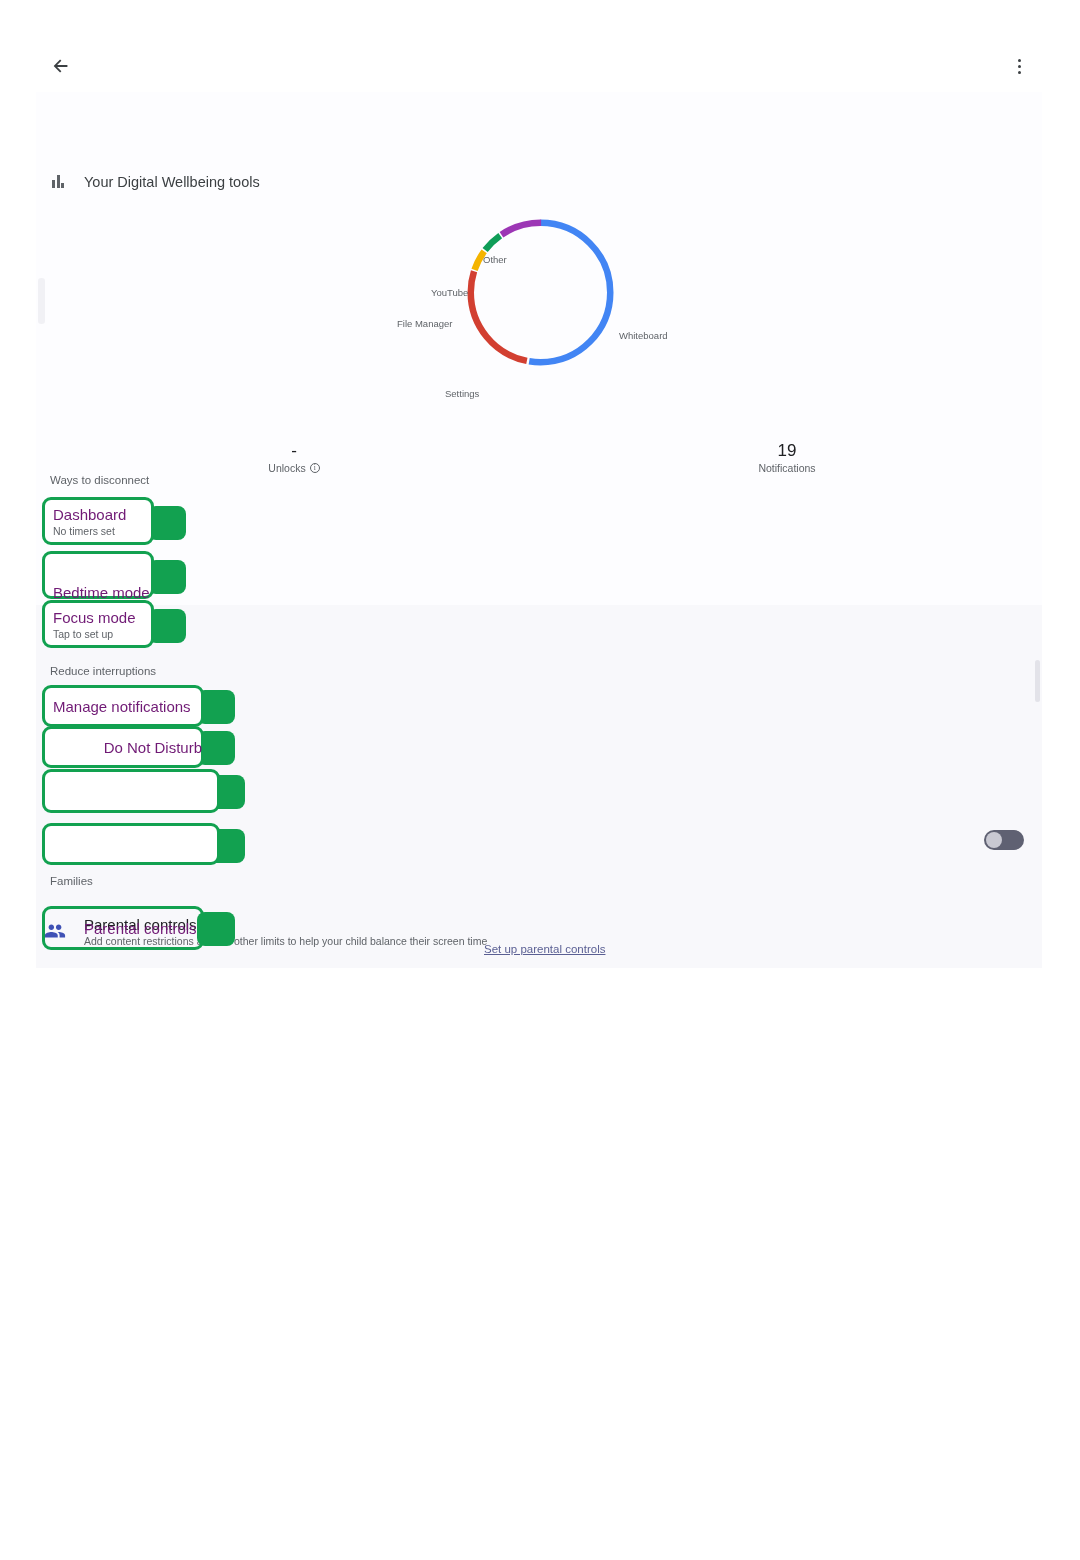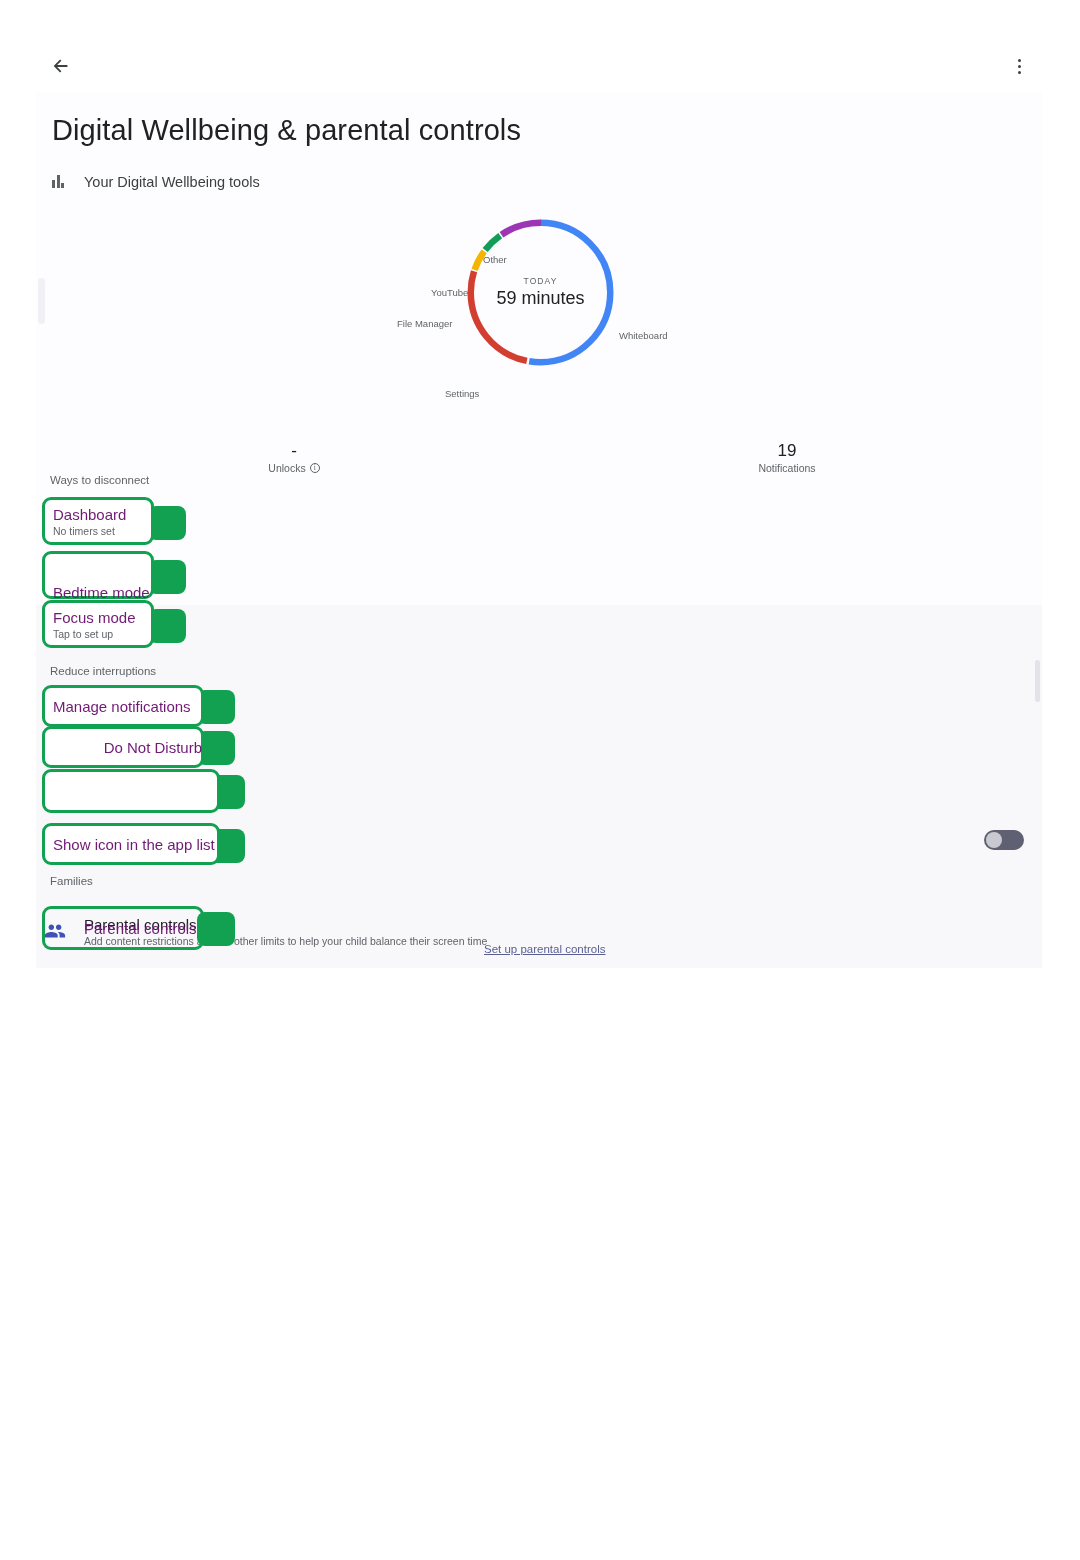--- a/index.html
+++ b/index.html
@@ -205,21 +205,20 @@
         <path d="M19 11H7.8l4.6-4.6L11 5l-7 7 7 7 1.4-1.4L7.8 13H19z" fill="#3c4043"></path>
       </svg>
     </div>
     <div id="overflow-btn">
       <i></i>
       <i></i>
       <i></i>
     </div>
   </div>
 
-  <div id="page-title">Digital Wellbeing &amp; parental controls</div>
 
   <div id="tools-row">
     <div id="tools-icon">
       <span></span>
         <span></span>
         <span></span>
     </div>
     <div id="tools-label">Your Digital Wellbeing tools</div>
   </div>
 
@@ -232,24 +231,20 @@
         <circle cx="50" cy="50" r="45" stroke="#d23f31" stroke-dasharray="75.6 207.1" stroke-dashoffset="-150"></circle>
 
         <circle cx="50" cy="50" r="45" stroke="#f4b400" stroke-dasharray="13.5 269.2" stroke-dashoffset="-226.6"></circle>
 
         <circle cx="50" cy="50" r="45" stroke="#0f9d58" stroke-dasharray="13.5 269.2" stroke-dashoffset="-241.1"></circle>
 
         <circle cx="50" cy="50" r="45" stroke="#9c36b5" stroke-dasharray="27.5 255.2" stroke-dashoffset="-255.6"></circle>
       </g>
     </svg>
 
-    <div id="donut-center">
-      <div id="donut-period">TODAY</div>
-      <div id="donut-total">59 minutes</div>
-    </div>
 
     <div class="seg-label" style="left:583px; top:120px;">Whiteboard</div>
     <div class="seg-label" style="left:409px; top:178px;">Settings</div>
     <div class="seg-label" style="left:361px; top:108px;">File Manager</div>
     <div class="seg-label" style="left:395px; top:77px;">YouTube</div>
     <div class="seg-label" style="left:447px; top:44px;">Other</div>
   </div>
 
   <div id="stats">
     <div class="stat" style="left:168px;">
@@ -302,23 +297,20 @@
   <div class="anno" style="left:6px; top:686px; width:162px; height:42px;"></div>
   <div class="anno-text" style="left:8px; top:686px; width:158px; height:42px;align-items:flex-end;">
     <div class="row-title">Do Not Disturb</div>
   </div>
 
   <div class="anno-tag" style="left:171px; top:735px; width:38px; height:34px;"></div>
   <div class="anno" style="left:6px; top:729px; width:178px; height:44px;"></div>
 
   <div class="anno-tag" style="left:171px; top:789px; width:38px; height:34px;"></div>
   <div class="anno" style="left:6px; top:783px; width:178px; height:42px;"></div>
-  <div class="anno-text" style="left:8px; top:783px; width:174px; height:42px;">
-    <div class="row-title">Show icon in the app list</div>
-  </div>
 
   <div id="app-list-toggle">
     <div class="knob"></div>
   </div>
 
   <div class="section-head" style="top:835px;">Families</div>
 
   <div class="row" style="top:870px; left:8px; width:460px; height:42px;">
     <div class="row-icon">
       <svg width="22" height="22" viewBox="0 0 24 24" aria-hidden="true">

